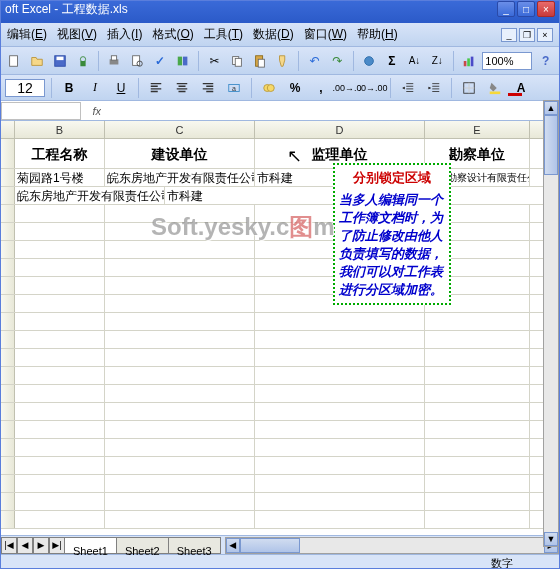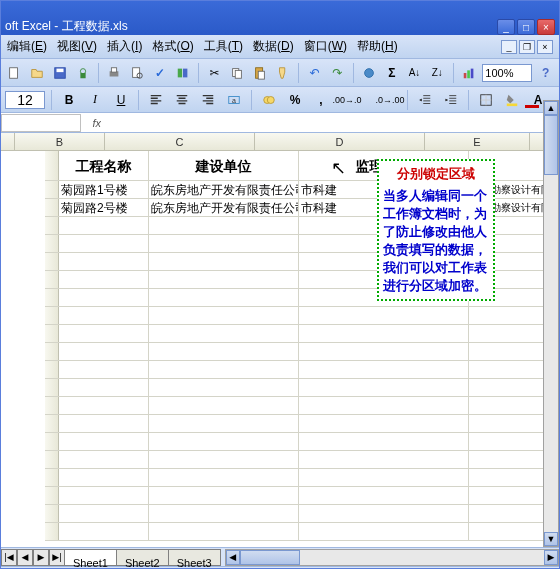--- a/index.html
+++ b/index.html
@@ -1,17 +1,17 @@
 <!DOCTYPE html>
 <html><head>
 <meta charset="utf-8">
 <style>
 * { margin: 0; padding: 0; box-sizing: border-box; font-family: "SimSun", "Microsoft YaHei", Arial, sans-serif; }
 body { background: #fff; width: 560px; height: 569px; overflow: hidden; border: 1px solid #5a7edc; }
-.titlebar { background: linear-gradient(#3a6ad8, #2b5ac8); height: 34px; display: flex; align-items: flex-end; justify-content: space-between; padding: 0 4px; color: #fff; font-size: 12px; }
+.titlebar { background: linear-gradient(#3a6ad8, #2b5ac8); height: 22px; display: flex; align-items: flex-start; justify-content: space-between; padding: 0 4px; color: #fff; font-size: 12px; }
 .titlebar .btns { display: flex; gap: 2px; }
 .titlebar .btn { width: 18px; height: 16px; background: linear-gradient(#6a8ee8, #3a6ad8); border: 1px solid #2a4aa8; border-radius: 2px; display: flex; align-items: center; justify-content: center; color: #fff; font-size: 10px; cursor: pointer; }
 .titlebar .btn.close { background: linear-gradient(#e86a6a, #c83a3a); border-color: #a82a2a; }
 .menubar { background: linear-gradient(#d8e4f8, #c0d4f0); height: 24px; display: flex; align-items: center; padding: 0 6px; font-size: 12px; gap: 10px; border-bottom: 1px solid #a0b8e0; position: relative; }
 .menubar .item { cursor: pointer; }
 .menubar .hot { text-decoration: underline; }
 .menubar .right { margin-left: auto; display: flex; gap: 2px; }
 .menubar .right .wb { width: 16px; height: 14px; border: 1px solid #7a98d0; background: #e8f0fc; font-size: 9px; display: flex; align-items: center; justify-content: center; cursor: pointer; }
 .toolbar { background: linear-gradient(#d8e4f8, #c0d4f0); height: 28px; display: flex; align-items: center; padding: 0 4px; gap: 4px; border-bottom: 1px solid #a0b8e0; }
 .tbtn { width: 22px; height: 22px; border: 1px solid transparent; display: flex; align-items: center; justify-content: center; font-size: 12px; cursor: pointer; border-radius: 2px; }
@@ -22,30 +22,30 @@
 .font-size { width: 40px; height: 18px; border: 1px solid #7a98d0; background: #fff; font-size: 14px; text-align: center; }
 .formula-bar { height: 20px; display: flex; align-items: center; border-bottom: 1px solid #a0b8e0; background: #fff; font-size: 11px; }
 .name-box { width: 80px; height: 18px; border: 1px solid #c0c0c0; background: #fff; padding: 0 4px; }
 .fx { width: 20px; text-align: right; font-style: italic; color: #555; cursor: pointer; }
 .formula-input { flex: 1; border: none; height: 18px; padding: 0 4px; }
 .grid-wrap { position: relative; height: 414px; overflow: hidden; background: #fff; }
 .col-headers { display: flex; height: 18px; background: linear-gradient(#f8f8f0, #e8e8d8); border-bottom: 1px solid #c0c0b0; }
 .row-header-spacer { width: 14px; border-right: 1px solid #c0c0b0; background: linear-gradient(#f8f8f0, #e8e8d8); }
 .col-h { border-right: 1px solid #c0c0b0; text-align: center; font-size: 11px; line-height: 18px; color: #333; }
 .cB { width: 90px; } .cC { width: 150px; } .cD { width: 170px; } .cE { width: 105px; }
-.grid-body { display: flex; height: calc(100% - 18px); margin-left: 44px; }
+.grid-body { display: flex; height: calc(100% - 18px); }
 .cells { flex: 1; position: relative; }
 .row { display: flex; height: 18px; border-bottom: 1px solid #d4d4c8; }
 .row.head { height: 30px; }
 .cell { border-right: 1px solid #d4d4c8; font-size: 12px; padding: 0 2px; overflow: hidden; white-space: nowrap; line-height: 18px; }
 .row.head .cell { line-height: 30px; font-size: 14px; text-align: center; font-weight: bold; }
 .left-stub { width: 14px; border-right: 1px solid #c0c0b0; background: linear-gradient(90deg, #f8f8f0, #e8e8d8); }
-.callout { position: absolute; left: 332px; top: 8px; width: 118px; border: 2px dotted #0a0; background: #fff; padding: 4px; font-size: 13px; line-height: 18px; }
+.callout { position: absolute; left: 332px; top: 24px; width: 118px; border: 2px dotted #0a0; background: #fff; padding: 4px; font-size: 13px; line-height: 18px; }
 .callout .t1 { color: #c00; font-weight: bold; text-align: center; margin-bottom: 4px; }
-.callout .t2 { color: #00c; font-weight: bold; }
+.callout .t2 { color: #00c; font-weight: bold; font-style: italic; }
 .cursor-arrow { position: absolute; left: 286px; top: 6px; font-size: 18px; color: #000; pointer-events: none; }
 .watermark { position: absolute; left: 150px; top: 72px; font-size: 24px; color: rgba(130,130,130,0.6); font-weight: bold; font-family: Georgia, serif; pointer-events: none; text-shadow: 1px 1px 1px #fff; }
 .watermark .red { color: rgba(200,50,50,0.55); }
 .sheet-tabs { height: 19px; background: #d8e4f8; display: flex; align-items: center; font-size: 11px; border-top: 1px solid #a0b8e0; }
 .tab-nav { display: flex; }
 .tab-nav .n { width: 16px; height: 17px; border: 1px solid #808080; background: #e8e8e8; font-size: 9px; display: flex; align-items: center; justify-content: center; cursor: pointer; }
 .sheet-tab { padding: 6px 8px; border: 1px solid #808080; background: #fff; height: 17px; line-height: 15px; margin-left: -1px; cursor: pointer; }
 .sheet-tab.inactive { background: #e8e8e0; }
 .scroll-h { flex: 1; height: 17px; background: #e8e8e8; border: 1px solid #a0a0a0; margin-left: 4px; position: relative; }
 .scroll-h .thumb { position: absolute; left: 14px; top: 0; width: 60px; height: 15px; background: linear-gradient(#d0dcf0,#b0c4e8); border: 1px solid #7a98d0; cursor: pointer; }
@@ -203,21 +203,21 @@
   <div class="tsep"></div>
   <div class="tbtn">
       <svg viewBox="0 0 16 16">
         <circle cx="6" cy="8" r="4" fill="#f6d868" stroke="#b89838"></circle>
         <circle cx="10" cy="8" r="4" fill="#f6d868" stroke="#b89838"></circle>
       </svg>
     </div>
   <div class="tbtn" style="font-weight:bold;">%</div>
   <div class="tbtn" style="font-weight:bold;">,</div>
   <div class="tbtn" style="font-size:9px;">.00→.0</div>
-  <div class="tbtn" style="font-size:9px;margin-left:17px;">.0→.00</div>
+  <div class="tbtn" style="font-size:9px;">.0→.00</div>
   <div class="tsep"></div>
   <div class="tbtn">
       <svg viewBox="0 0 16 16">
         <path d="M6 3h8M6 6h8M6 9h8M6 12h8M4 7l-2 1 2 1z" stroke="#333" fill="#333" stroke-width="1"></path>
       </svg>
     </div>
   <div class="tbtn">
       <svg viewBox="0 0 16 16">
         <path d="M6 3h8M6 6h8M6 9h8M6 12h8M2 7l2 1-2 1z" stroke="#333" fill="#333" stroke-width="1"></path>
       </svg>
@@ -255,31 +255,31 @@
     <div class="col-h cD">D</div>
     <div class="col-h cE">E</div>
   </div>
   <div class="grid-body">
     <div class="cells">
       <div class="row head">
         <div class="left-stub"></div>
         <div class="cell cB">工程名称</div>
         <div class="cell cC">建设单位</div>
         <div class="cell cD">监理单位</div>
+        <div class="cell cE">勘察单位</div>
       </div>
       <div class="row">
         <div class="left-stub"></div>
         <div class="cell cB">菊园路1号楼</div>
         <div class="cell cC">皖东房地产开发有限责任公司</div>
         <div class="cell cD">市科建</div>
         <div class="cell cE" style="font-size:10px;">东皖勘察设计有限责任公司</div>
       </div>
       <div class="row">
         <div class="left-stub"></div>
-        <div class="cell cB">菊园路2号楼</div>
         <div class="cell cC">皖东房地产开发有限责任公司</div>
         <div class="cell cD">市科建</div>
         <div class="cell cE" style="font-size:10px;">东皖勘察设计有限责任公司</div>
       </div>
 
       <div class="row">
           <div class="left-stub"></div>
           <div class="cell cB"></div>
           <div class="cell cC"></div>
           <div class="cell cD"></div>
@@ -405,20 +405,23 @@
           <div class="cell cE"></div>
         </div>
 
       <div class="cursor-arrow">↖</div>
 
       <div class="callout">
         <div class="t1">分别锁定区域</div>
         <div class="t2">当多人编辑同一个工作簿文档时，为了防止修改由他人负责填写的数据，我们可以对工作表进行分区域加密。</div>
       </div>
 
+      <div class="watermark">
+        <span>Soft.yesky.c</span><span class="red">图</span><span>m</span>
+      </div>
     </div>
   </div>
 </div>
 
 <div class="sheet-tabs">
   <div class="tab-nav">
     <div class="n">|◀</div>
     <div class="n">◀</div>
     <div class="n">▶</div>
     <div class="n">▶|</div>

